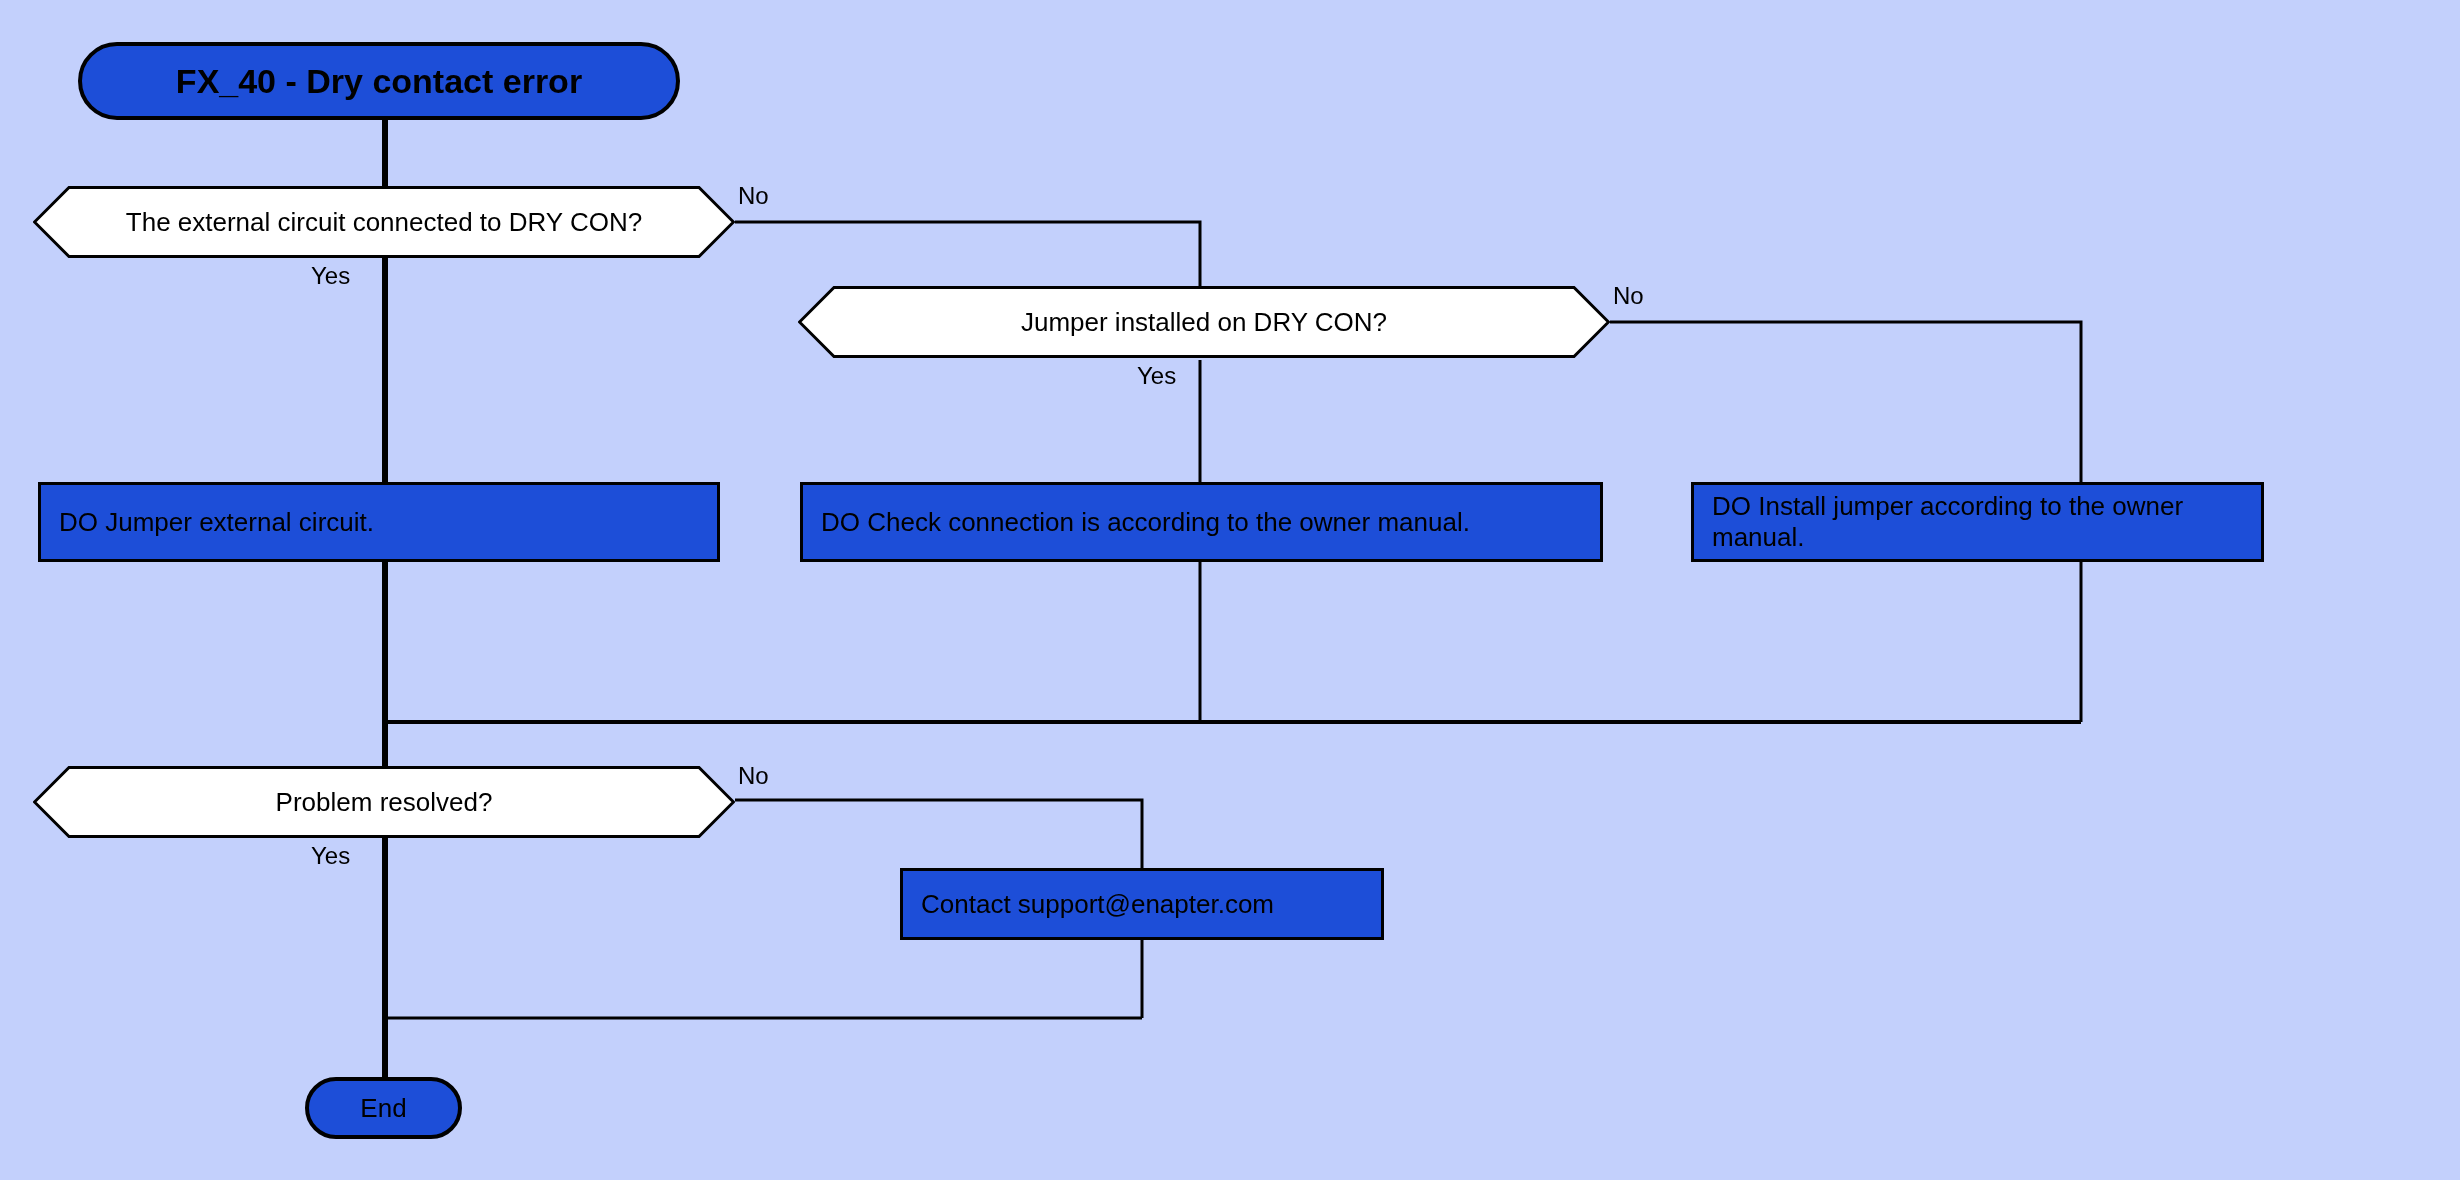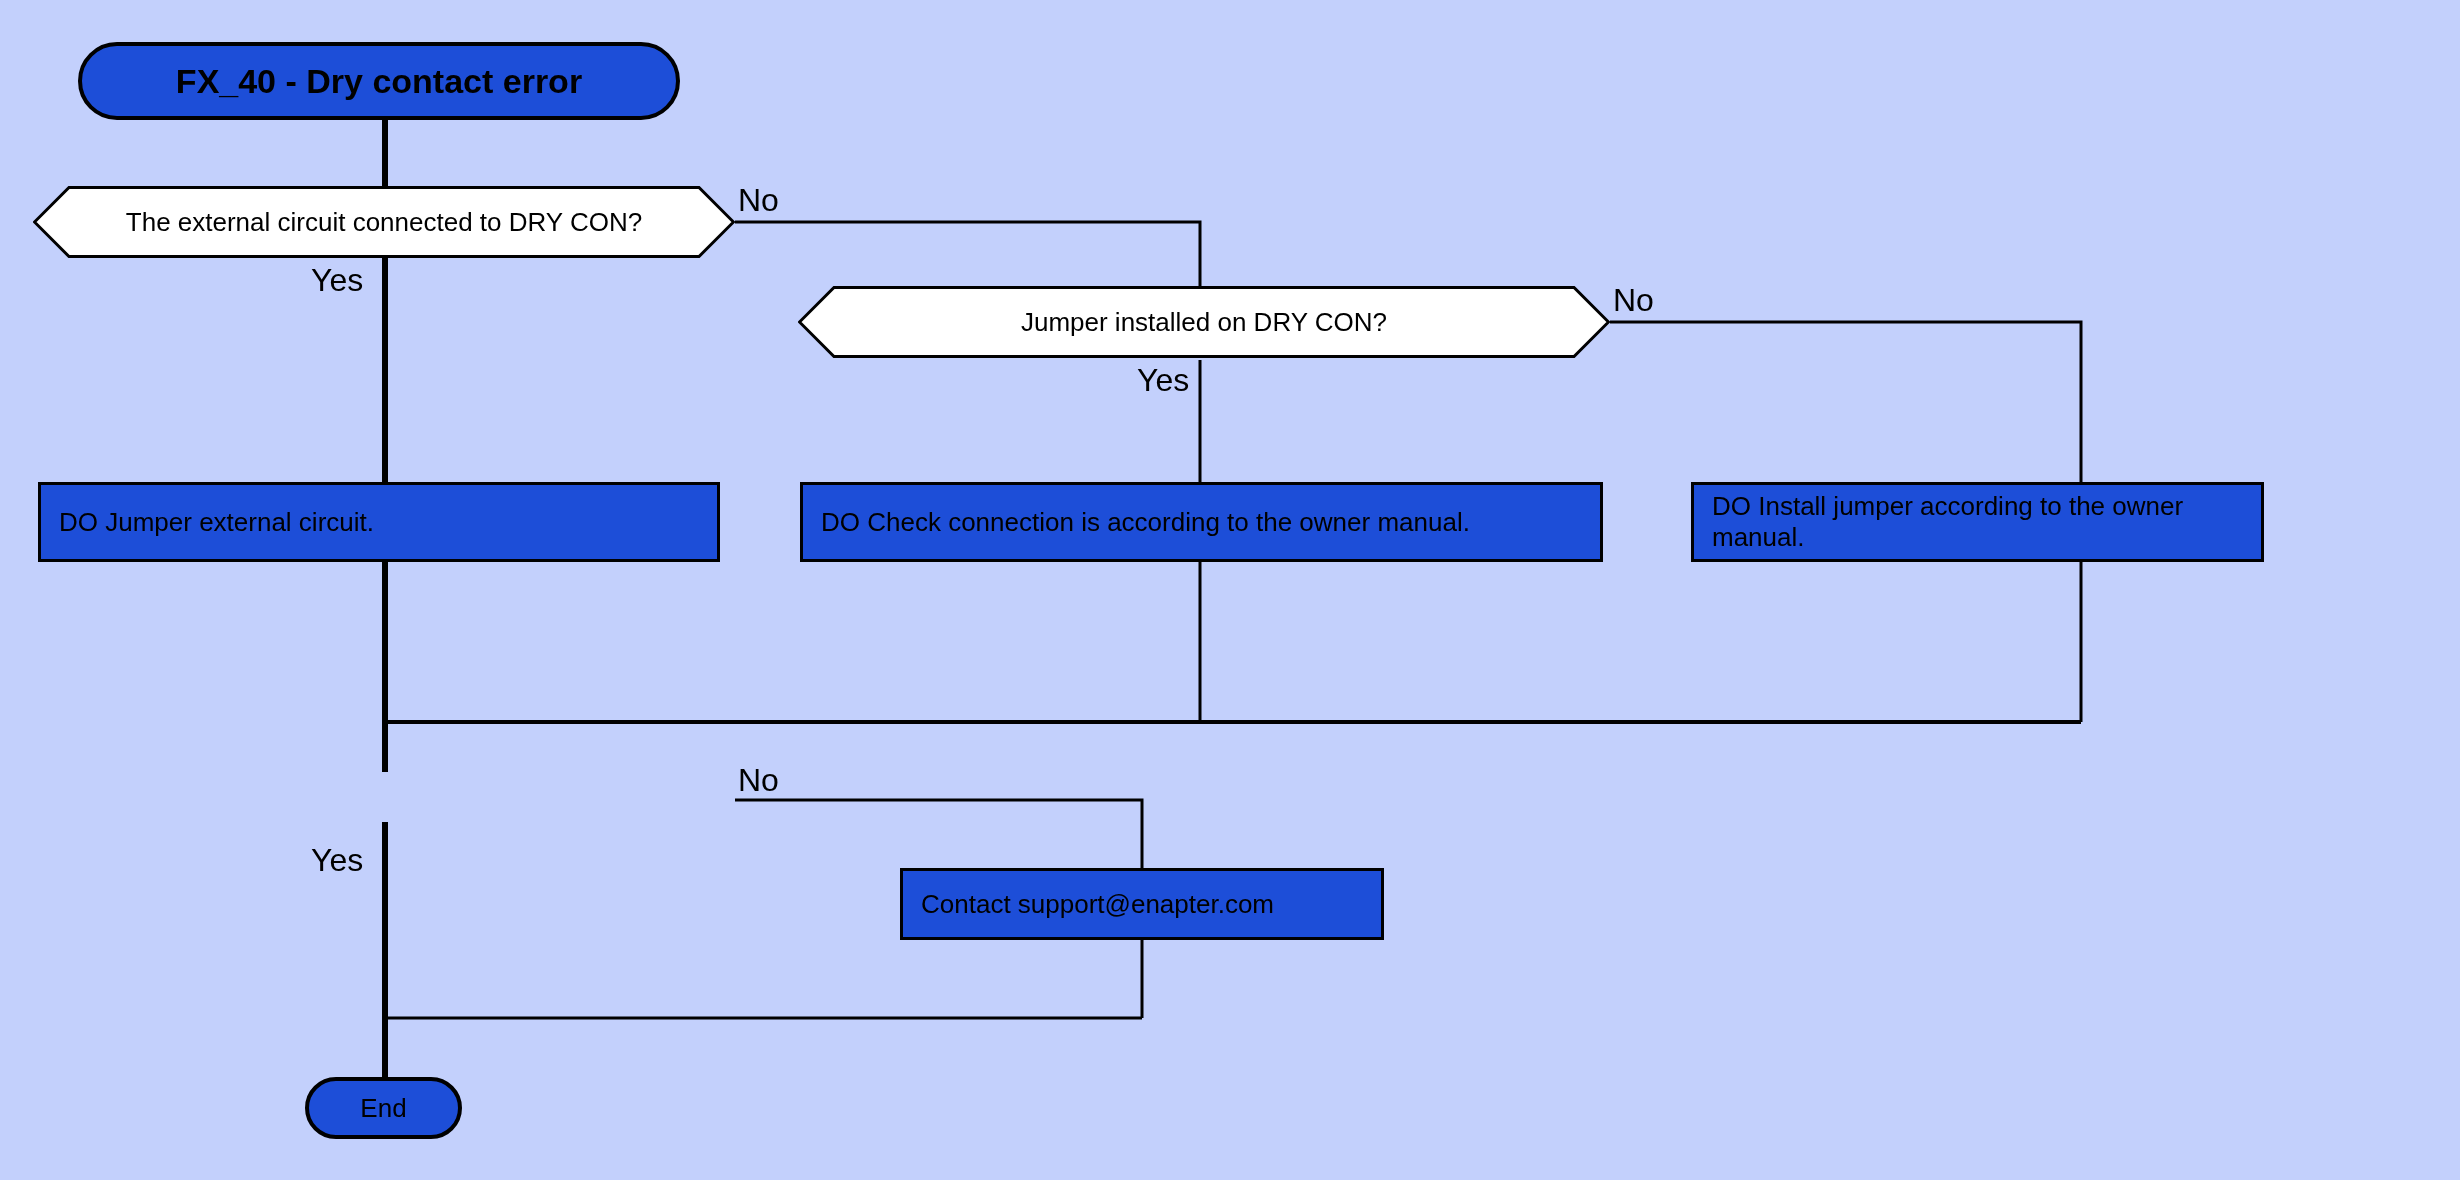--- a/index.html
+++ b/index.html
@@ -70,21 +70,21 @@
   .decision .dec-label {
     position: relative;
     z-index: 2;
     text-align: center;
     width: 100%;
     padding: 0 60px;
     box-sizing: border-box;
   }
   .edge-label {
     position: absolute;
-    font-size: 32px;
+    font-size: 24px;
     color: #000000;
     white-space: nowrap;
   }
 </style>
 </head>
 <body>
 
 <div id="flowchart">
 
   <svg id="edge-layer" viewBox="0 0 2460 1180" xmlns="http://www.w3.org/2000/svg">
@@ -142,20 +142,26 @@
   </div>
 
   <div class="node process" style="left:800px; top:482px; width:803px; height:80px;">
     <span>DO Check connection is according to the owner manual.</span>
   </div>
 
   <div class="node process" style="left:1691px; top:482px; width:573px; height:80px;justify-content:flex-end;">
     <span>DO Install jumper according to the owner manual.</span>
   </div>
 
+  <div class="node decision" style="left:33px; top:766px; width:702px; height:72px;">
+    <svg viewBox="0 0 702 72" preserveAspectRatio="none">
+      <polygon points="36,1.5 666,1.5 700.5,36 666,70.5 36,70.5 1.5,36" fill="#ffffff" stroke="#000000" stroke-width="3" vector-effect="non-scaling-stroke"></polygon>
+    </svg>
+    <span class="dec-label">Problem resolved?</span>
+  </div>
   <div class="edge-label" style="left:738px; top:762px;">No</div>
   <div class="edge-label" style="left:311px; top:842px;">Yes</div>
 
   <div class="node process" style="left:900px; top:868px; width:484px; height:72px;">
     <span>Contact support@enapter.com</span>
   </div>
 
   <div class="node terminal end-node" style="left:305px; top:1077px; width:157px; height:62px;">
     <span>End</span>
   </div>

